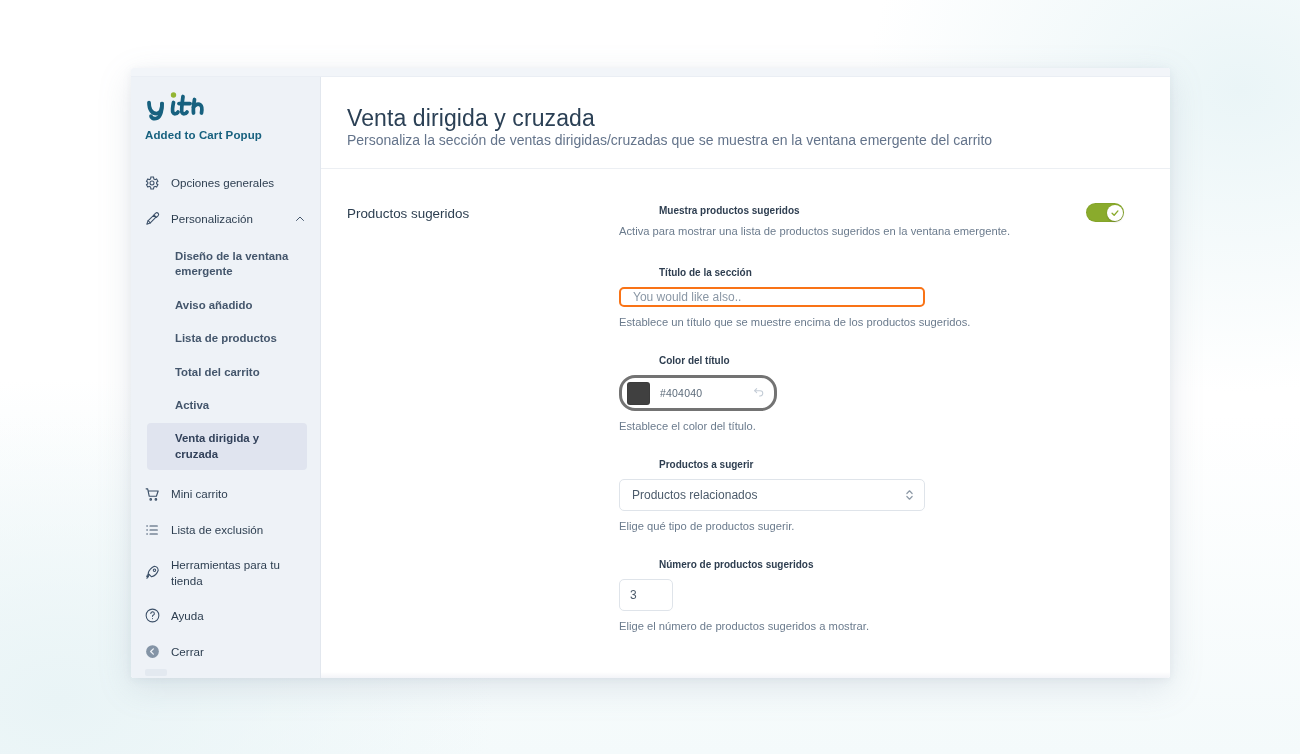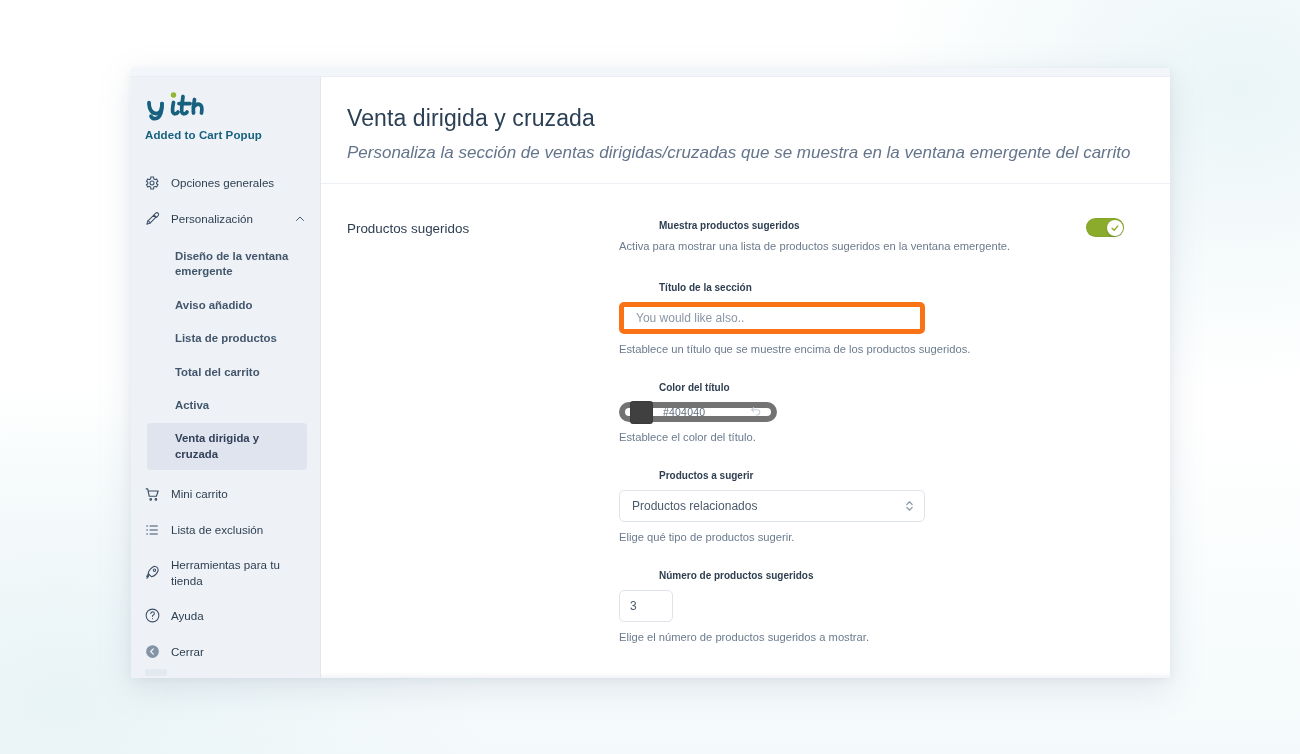--- a/index.html
+++ b/index.html
@@ -143,24 +143,22 @@
     border-bottom: 1px solid #eceff3;
   }
   .page-title {
     font-size: 23px;
     color: #2b4055;
     font-weight: normal;
     margin: 0;
     letter-spacing: 0.1px;
   }
   .page-sub {
-    margin-top: 11px;
-    font-size: 17px;
+    font-size: 14px;
     color: #64748b;
-    font-style: italic;
   }
 
   .panel {
     flex: 1 1 auto;
     padding: 36px 40px 0 26px;
     display: flex;
     gap: 16px;
     min-height: 0;
   }
   .panel-left {
@@ -223,39 +221,39 @@
     display: flex;
     align-items: center;
     justify-content: center;
     box-shadow: 0 1px 2px rgba(0,0,0,0.18);
   }
   .toggle .knob svg { display: block; }
 
   
   .text-input {
     width: 306px;
-    height: 32px;
+    height: 20px;
     box-sizing: border-box;
-    border: 5px solid #f97316;
+    border: 2px solid #f97316;
     border-radius: 5px;
     background: #ffffff;
     padding: 0 12px;
     font-size: 12px;
     color: #5b6b7c;
     font-family: "Liberation Sans", sans-serif;
     outline: none;
   }
   .text-input::placeholder { color: #8a97a5; }
 
   
   .color-field {
     width: 158px;
-    height: 20px;
+    height: 36px;
     box-sizing: border-box;
-    border: 6px solid #737373;
+    border: 3px solid #737373;
     border-radius: 16px;
     background: #ffffff;
     display: flex;
     align-items: center;
     padding: 0 8px 0 5px;
     gap: 10px;
     cursor: pointer;
   }
   .color-swatch {
     width: 21px;

